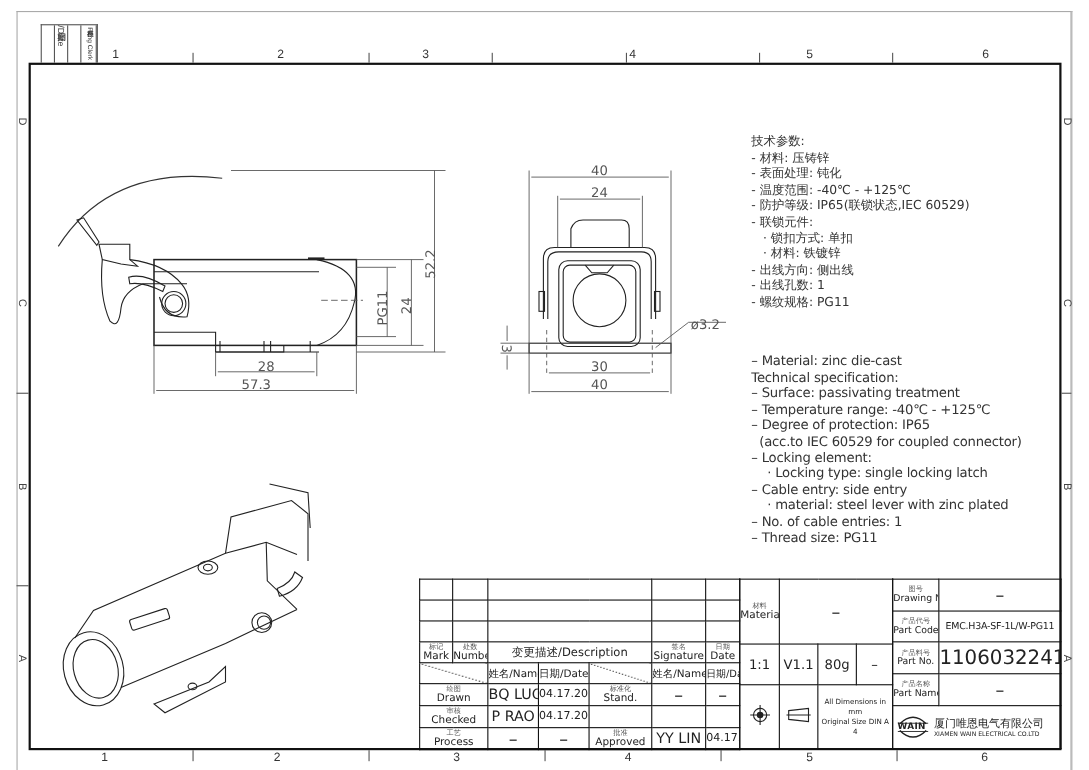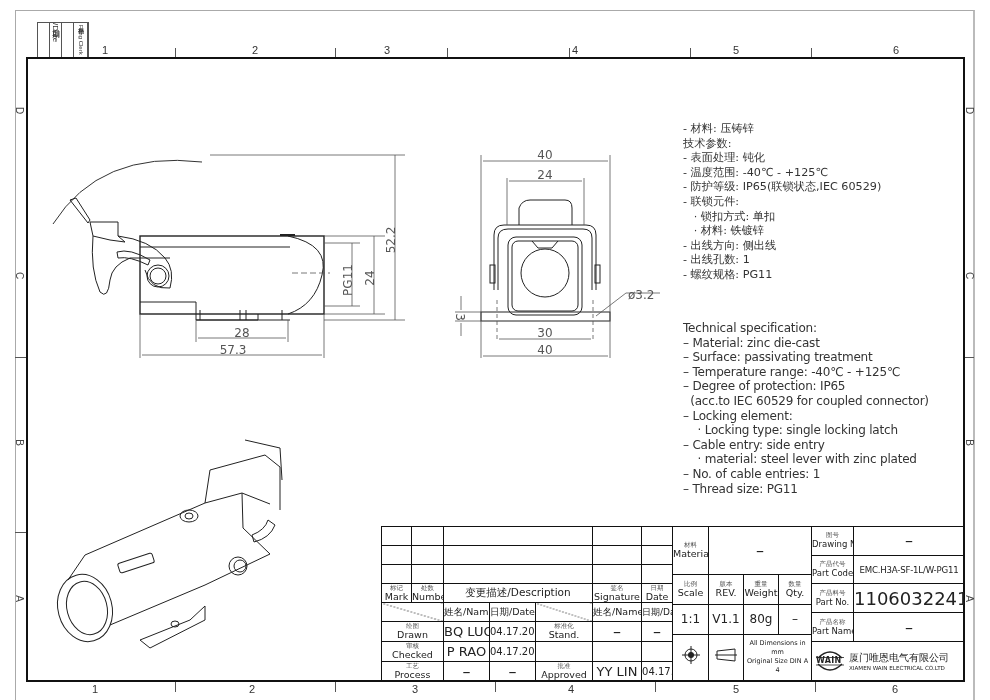--- a/index.html
+++ b/index.html
@@ -175,36 +175,36 @@
     <ellipse cx="159" cy="96" rx="9" ry="6"></ellipse>
     <ellipse cx="159" cy="96" rx="4" ry="3"></ellipse>
     <rect x="88" y="138" width="36" height="10" rx="2" transform="rotate(-18 106 143)"></rect>
     <circle cx="208" cy="146" r="9"></circle>
     <circle cx="210" cy="146" r="6"></circle>
     <path d="M222,115 Q235,110 238,100 L245,105 Q240,118 224,122 Z"></path>
   </g>
 </svg>
 
 <div class="abs" style="left:683px;top:122px">
+  <div class="spec">技术参数:</div>
   <div class="spec">- 材料: 压铸锌</div>
-  <div class="spec">技术参数:</div>
   <div class="spec">- 表面处理: 钝化</div>
   <div class="spec">- 温度范围: -40℃ - +125℃</div>
   <div class="spec">- 防护等级: IP65(联锁状态,IEC 60529)</div>
   <div class="spec">- 联锁元件:</div>
   <div class="spec">   · 锁扣方式: 单扣</div>
   <div class="spec">   · 材料: 铁镀锌</div>
   <div class="spec">- 出线方向: 侧出线</div>
   <div class="spec">- 出线孔数: 1</div>
   <div class="spec">- 螺纹规格: PG11</div>
 </div>
 
 <div class="abs" style="left:683px;top:321px">
+  <div class="spec-en">– Material: zinc die-cast</div>
   <div class="spec-en">Technical specification:</div>
-  <div class="spec-en">– Material: zinc die-cast</div>
   <div class="spec-en">– Surface: passivating treatment</div>
   <div class="spec-en">– Temperature range: -40℃ - +125℃</div>
   <div class="spec-en">– Degree of protection: IP65</div>
   <div class="spec-en">  (acc.to IEC 60529 for coupled connector)</div>
   <div class="spec-en">– Locking element:</div>
   <div class="spec-en">    · Locking type: single locking latch</div>
   <div class="spec-en">– Cable entry: side entry</div>
   <div class="spec-en">    · material: steel lever with zinc plated</div>
   <div class="spec-en">– No. of cable entries: 1</div>
   <div class="spec-en">– Thread size: PG11</div>
@@ -318,38 +318,20 @@
       <col style="width:35px">
       <col style="width:33px">
     </colgroup>
   <tbody>
   <tr style="height:38px">
     <td>
           <span class="cn">材料</span>
           <span class="en">Material</span>
         </td>
     <td colspan="3">–</td>
-  </tr>
-  <tr style="height:24px">
-    <td>
-          <span class="cn">比例</span>
-          <span class="en">Scale</span>
-        </td>
-    <td>
-          <span class="cn">版本</span>
-          <span class="en">REV.</span>
-        </td>
-    <td>
-          <span class="cn">重量</span>
-          <span class="en">Weight</span>
-        </td>
-    <td>
-          <span class="cn">数量</span>
-          <span class="en">Qty.</span>
-        </td>
   </tr>
   <tr style="height:24px">
     <td class="val">1:1</td>
     <td class="val">V1.1</td>
     <td class="val">80g</td>
     <td class="val">–</td>
   </tr>
   <tr style="height:31px">
     <td>
       <svg width="22" height="22" viewBox="0 0 22 22">

